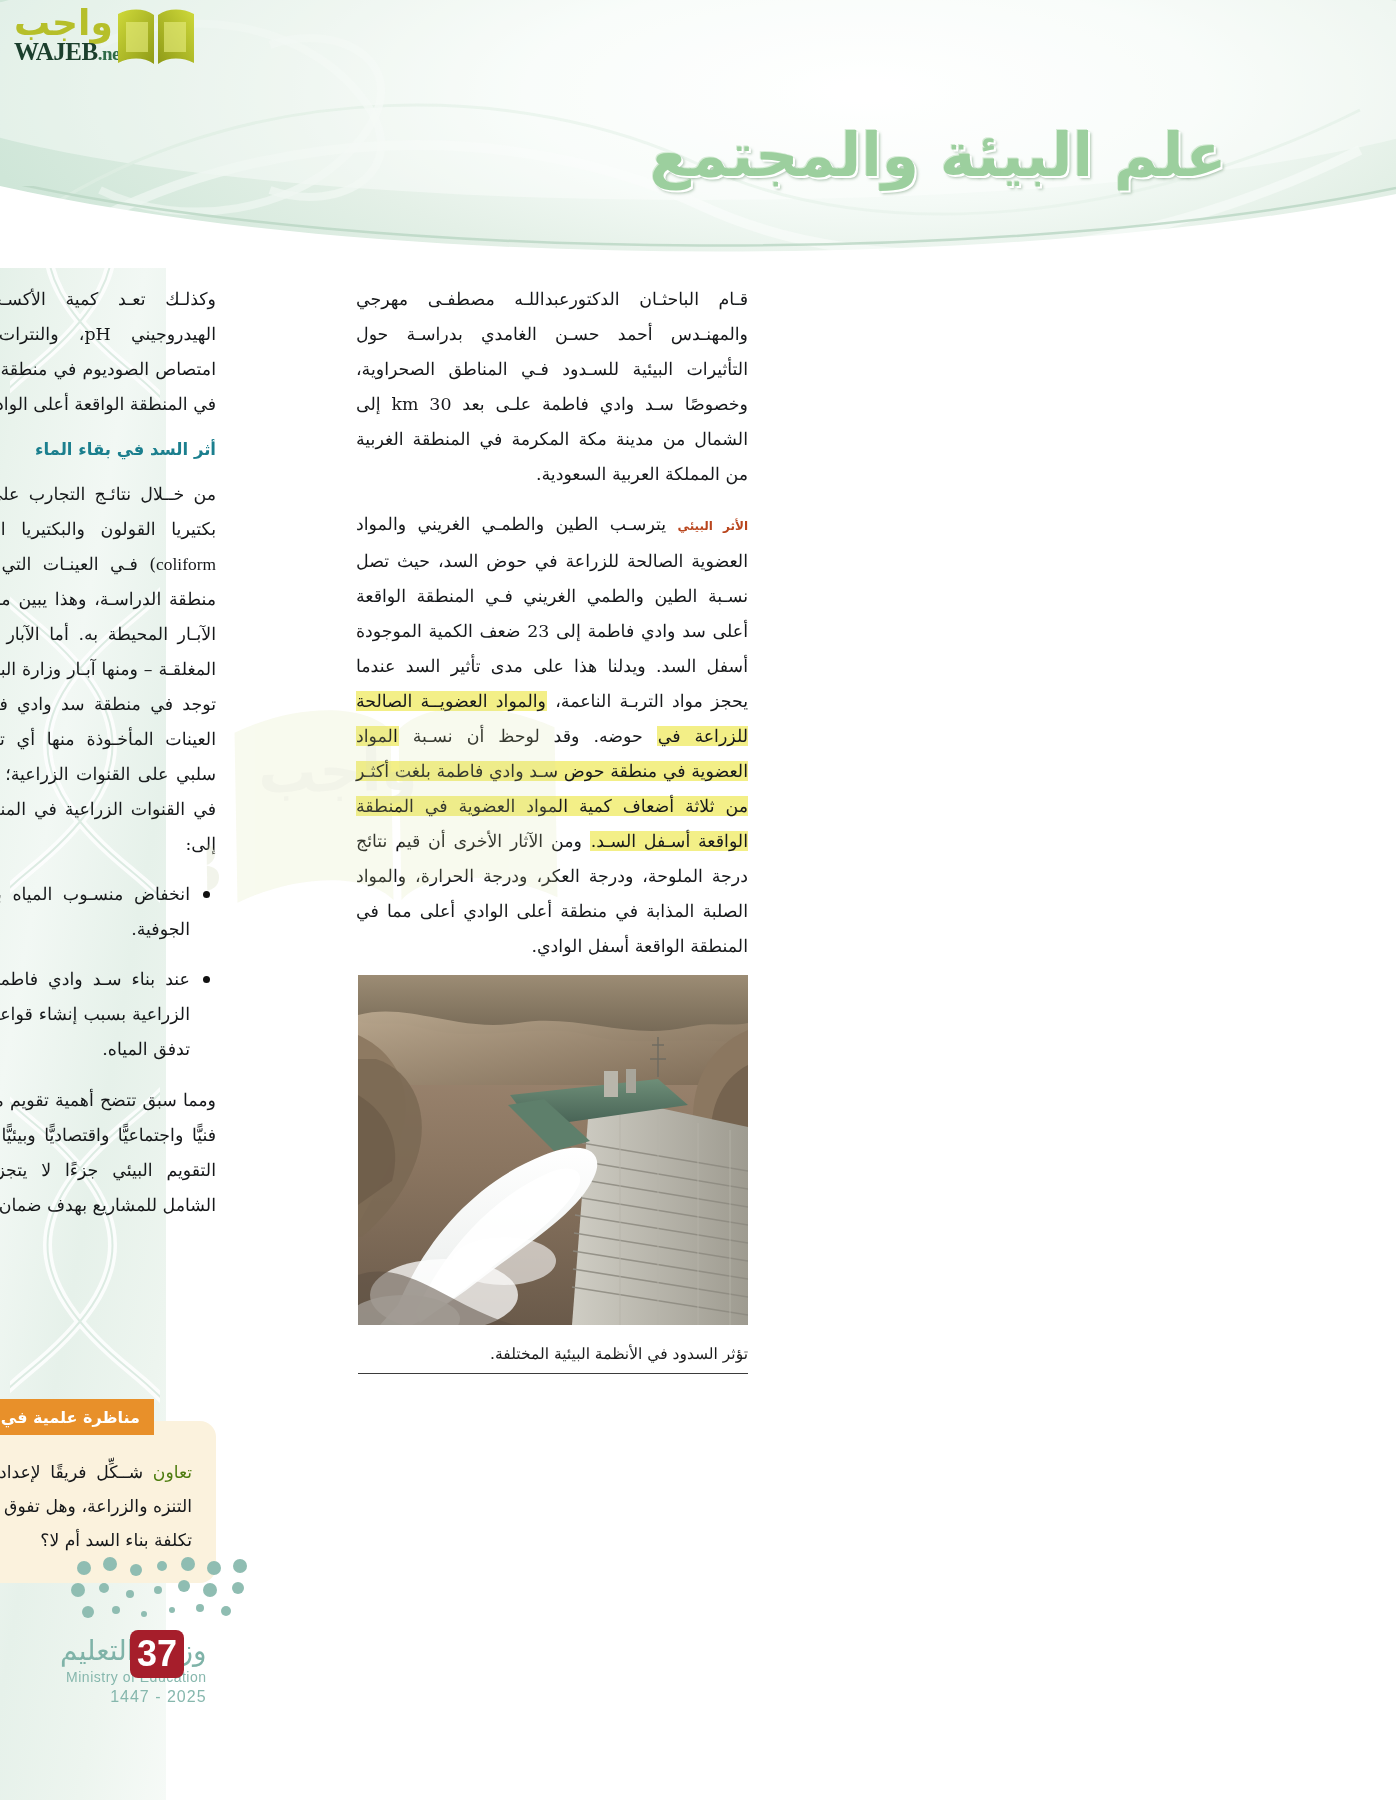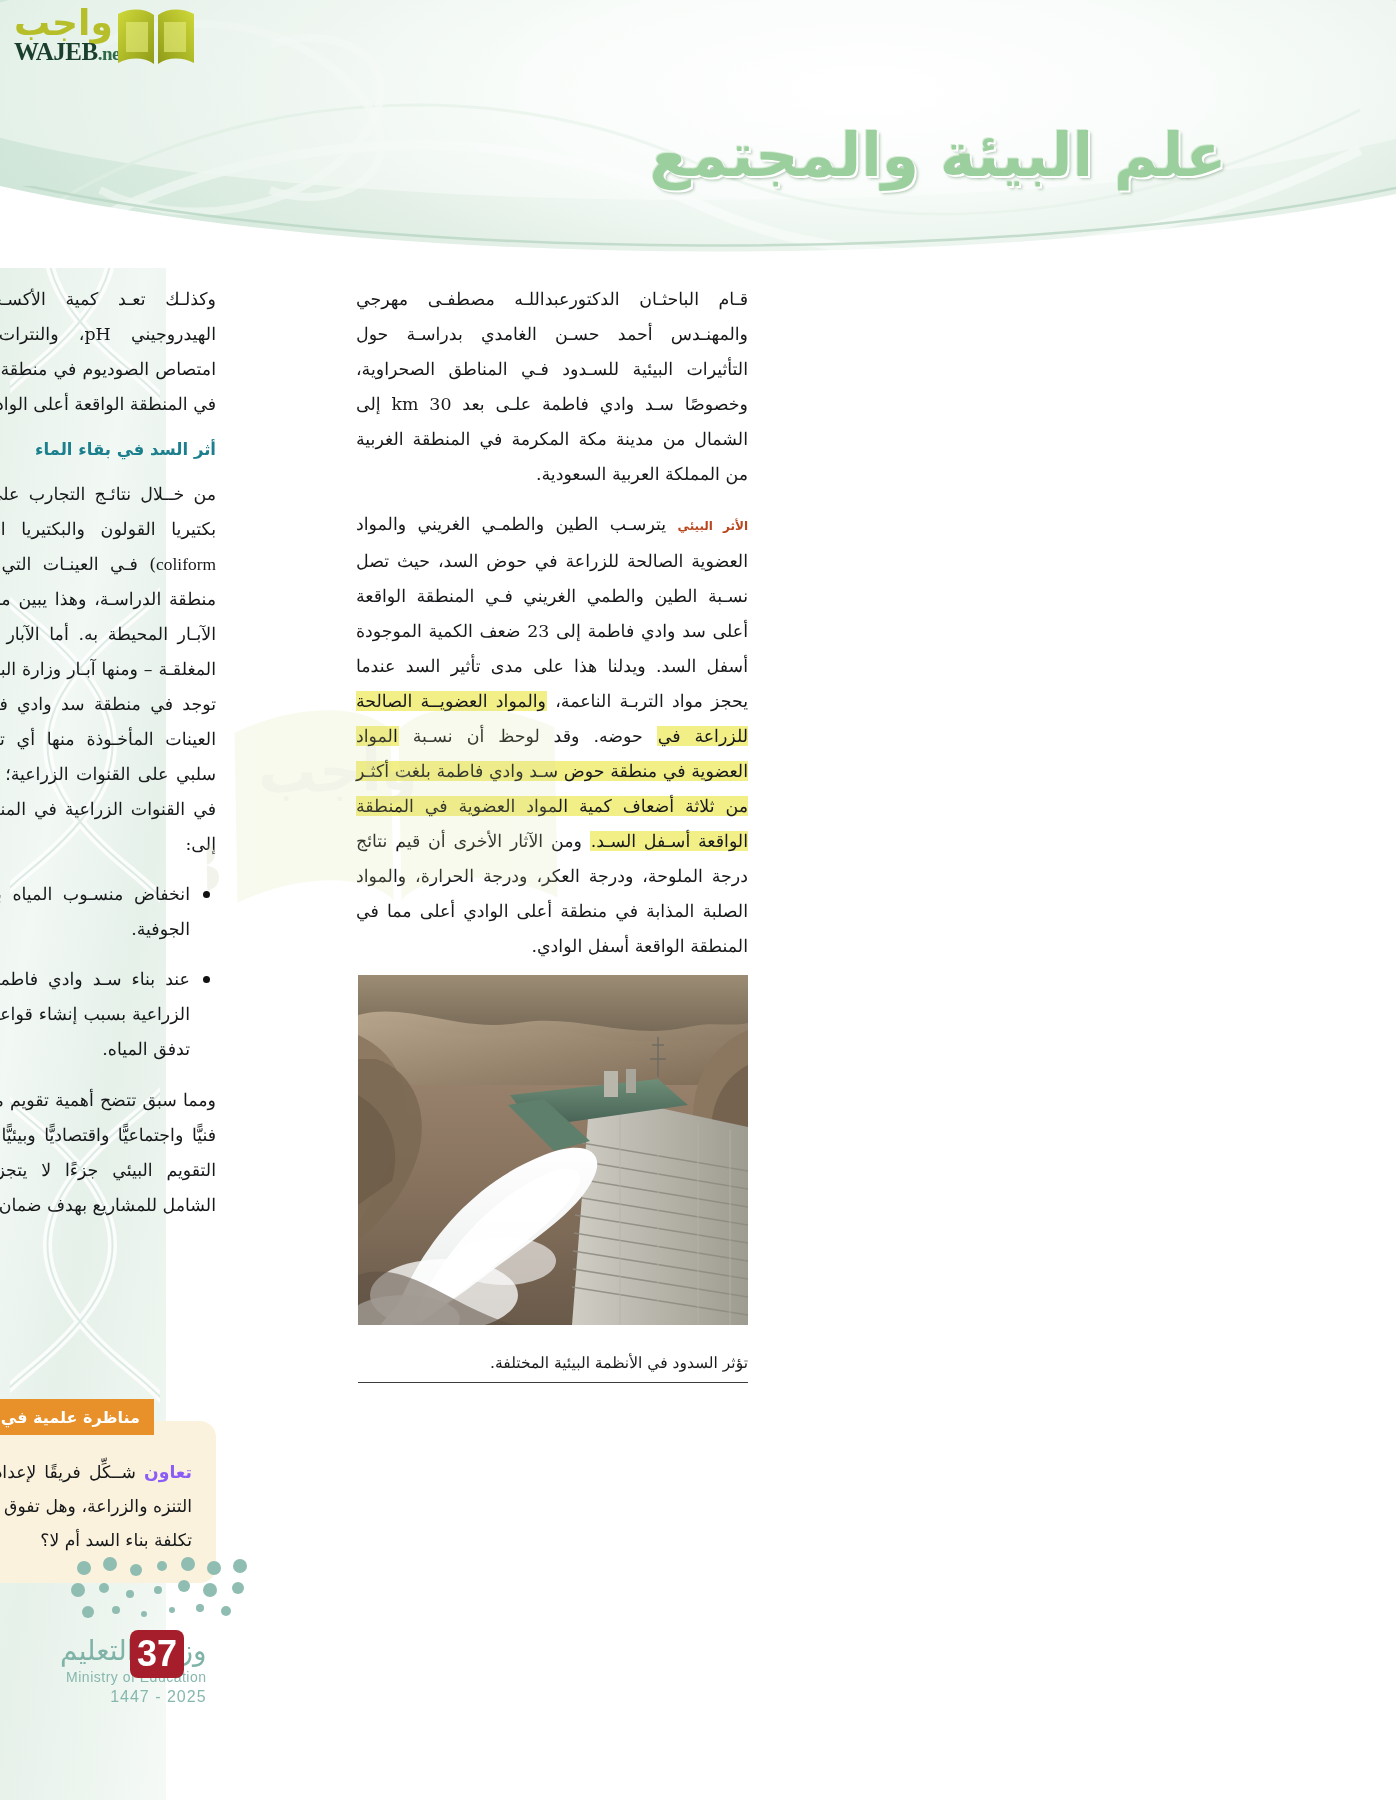--- a/index.html
+++ b/index.html
@@ -130,21 +130,21 @@
     position: absolute; right: 648px; top: 975px;
     width: 390px;
   }
   .photo {
     width: 390px; height: 350px; overflow: hidden; position: relative;
     background: #9c8a75;
   }
   .caption {
     direction: rtl; text-align: right;
     font-family: "DejaVu Serif", serif; font-size: 15.5px; color: #1a1a1a;
-    padding-top: 29px;
+    padding-top: 20px;
   }
   .caption-rule {
     margin-top: 10px; height: 1px; background: #3b3b3b; width: 390px;
   }
 
   
   .debate {
     position: absolute; right: 1180px; top: 1399px;
     width: 392px;
   }
@@ -163,21 +163,21 @@
   }
   .debate-body {
     margin-top: -14px;
     background: #fbf2dd;
     border-radius: 16px;
     padding: 34px 24px 26px 24px;
     direction: rtl; text-align: justify;
     font-family: "DejaVu Serif", serif;
     font-size: 17.2px; line-height: 34px; color: #16181a;
   }
-  .debate-body .kw { color: #8b5cf6; font-weight: 700; font-family: "DejaVu Sans", sans-serif; }
+  .debate-body .kw { color: #4d7c0f; font-weight: 400; font-family: "DejaVu Sans", sans-serif; }
 
   
   .footer {
     position: absolute; left: 52px; bottom: 18px; width: 260px; height: 210px;
   }
   .moe-dots { position: absolute; left: 10px; top: 0; }
   .moe-text {
     position: absolute; left: 8px; top: 78px;
     direction: rtl; text-align: right;
   }

